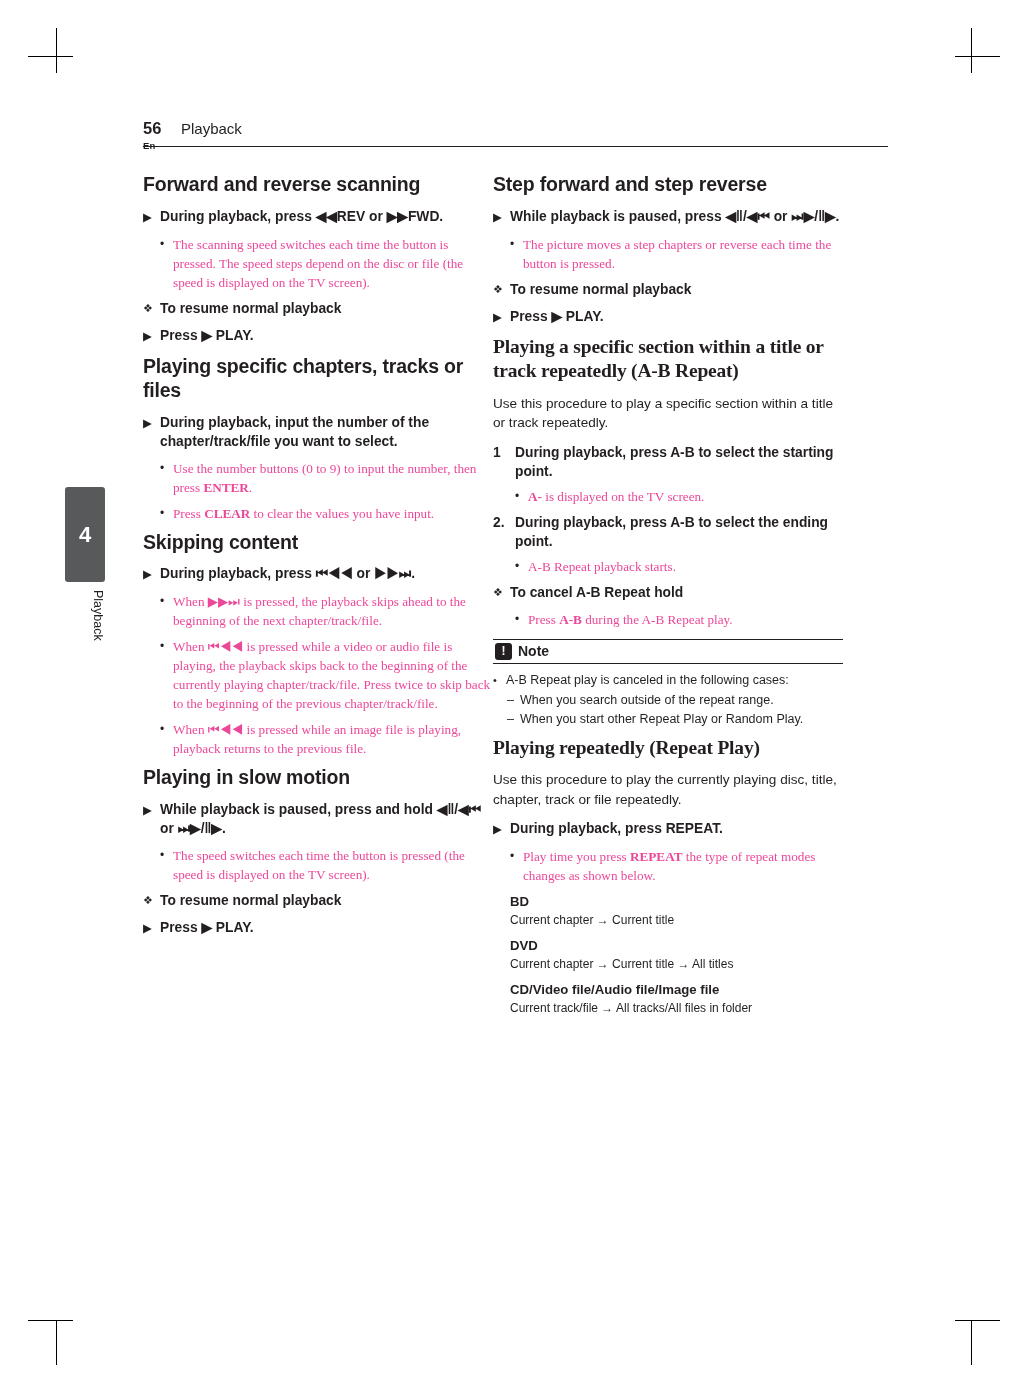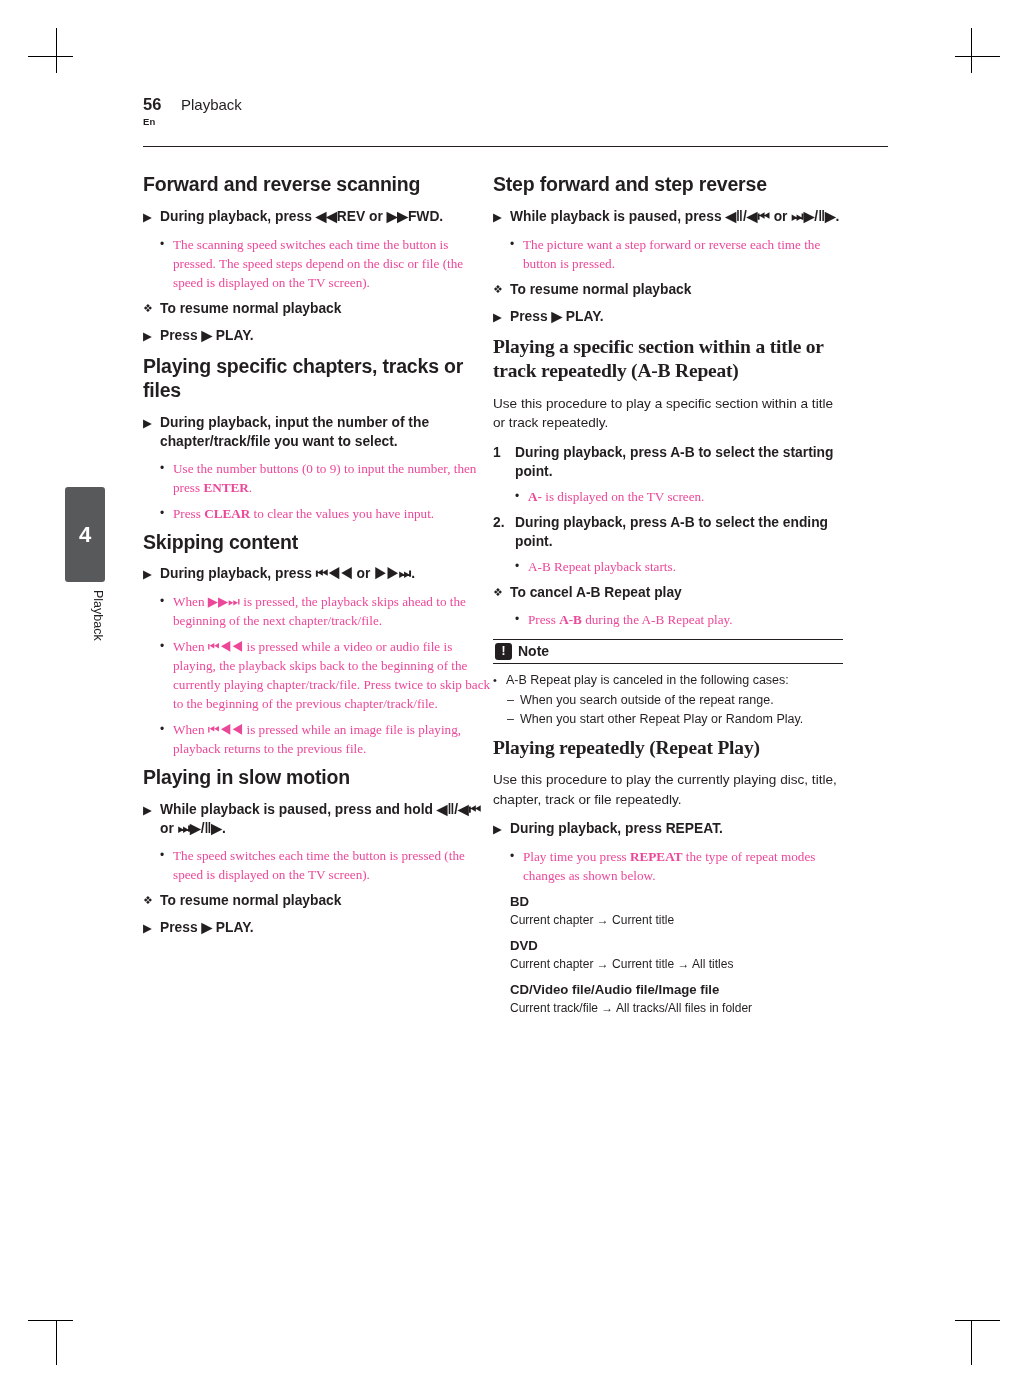--- a/index.html
+++ b/index.html
@@ -29,21 +29,21 @@
     position: absolute;
     left: 0; top: 0;
     width: 1028px;
     height: 1394px;
   }
 
   
   .header {
     position: absolute;
     left: 143px;
-    top: 96px;
+    top: 120px;
     width: 745px;
   }
   .header-row {
     display: flex;
     align-items: flex-end;
     gap: 0px;
   }
   .page-num {
     font-weight: bold;
     font-size: 16.5px;
@@ -404,21 +404,21 @@
     <div class="col">
 
       <h2 class="sec">Step forward and step reverse</h2>
 
       <div class="arrow-item">
         <span class="arrow-glyph sym">▶</span>
         <span class="arrow-body">While playback is paused, press ◀‖/◀⏮ or ⏭▶/‖▶.</span>
       </div>
       <div class="bul-item">
         <span class="bul-glyph">•</span>
-        <span class="bul-body">The picture want a step forward or reverse each time the button is pressed.</span>
+        <span class="bul-body">The picture moves a step chapters or reverse each time the button is pressed.</span>
       </div>
       <div class="dia-item gap-top-sm">
         <span class="dia-glyph">❖</span>
         <span class="dia-body">To resume normal playback</span>
       </div>
       <div class="arrow-item">
         <span class="arrow-glyph sym">▶</span>
         <span class="arrow-body">Press ▶ PLAY.</span>
       </div>
 
@@ -438,21 +438,21 @@
         <span class="num-glyph">2.</span>
         <span class="num-body">During playback, press A-B to select the ending point.</span>
       </div>
       <div class="bul-item" style="padding-left:22px;">
         <span class="bul-glyph">•</span>
         <span class="bul-body">A-B Repeat playback starts.</span>
       </div>
 
       <div class="dia-item gap-top-sm">
         <span class="dia-glyph">❖</span>
-        <span class="dia-body">To cancel A-B Repeat play</span>
+        <span class="dia-body">To cancel A-B Repeat hold</span>
       </div>
       <div class="bul-item" style="padding-left:22px;">
         <span class="bul-glyph">•</span>
         <span class="bul-body"><span>Press </span><b>A-B</b><span> during the A-B Repeat play.</span></span>
       </div>
 
       <div class="note">
         <div class="note-head">
           <span class="note-icon">!</span>
           <span class="note-title">Note</span>

